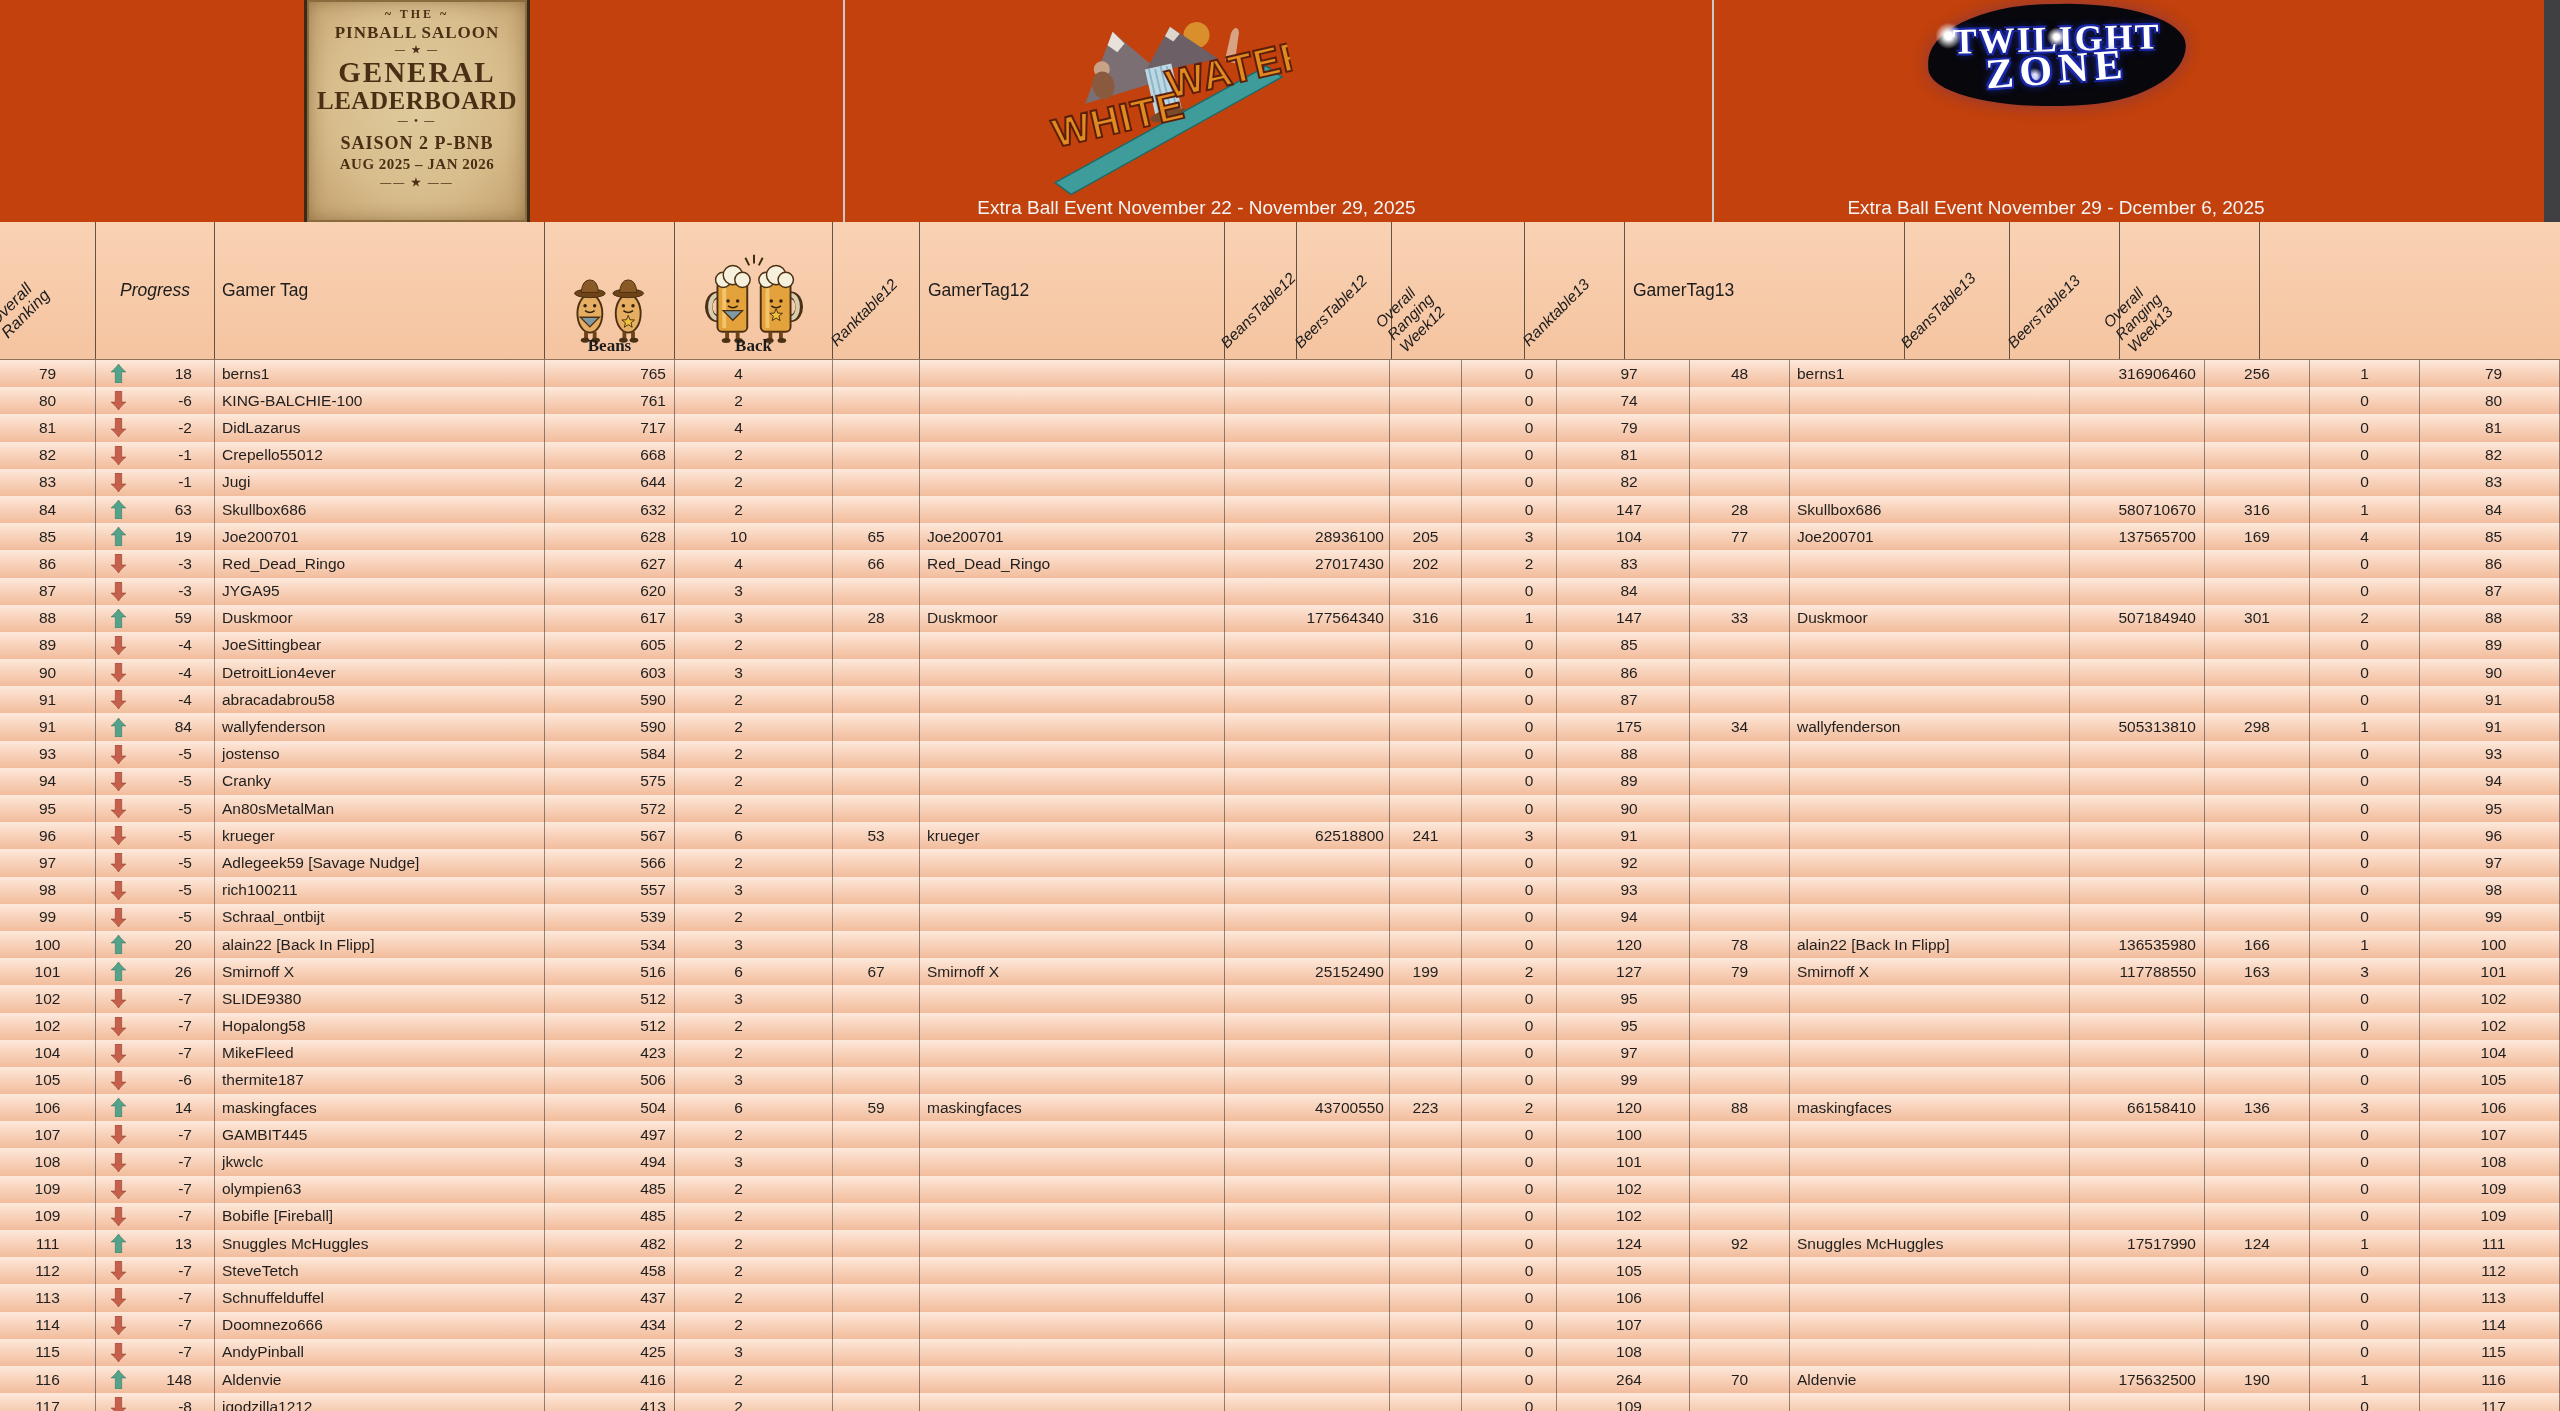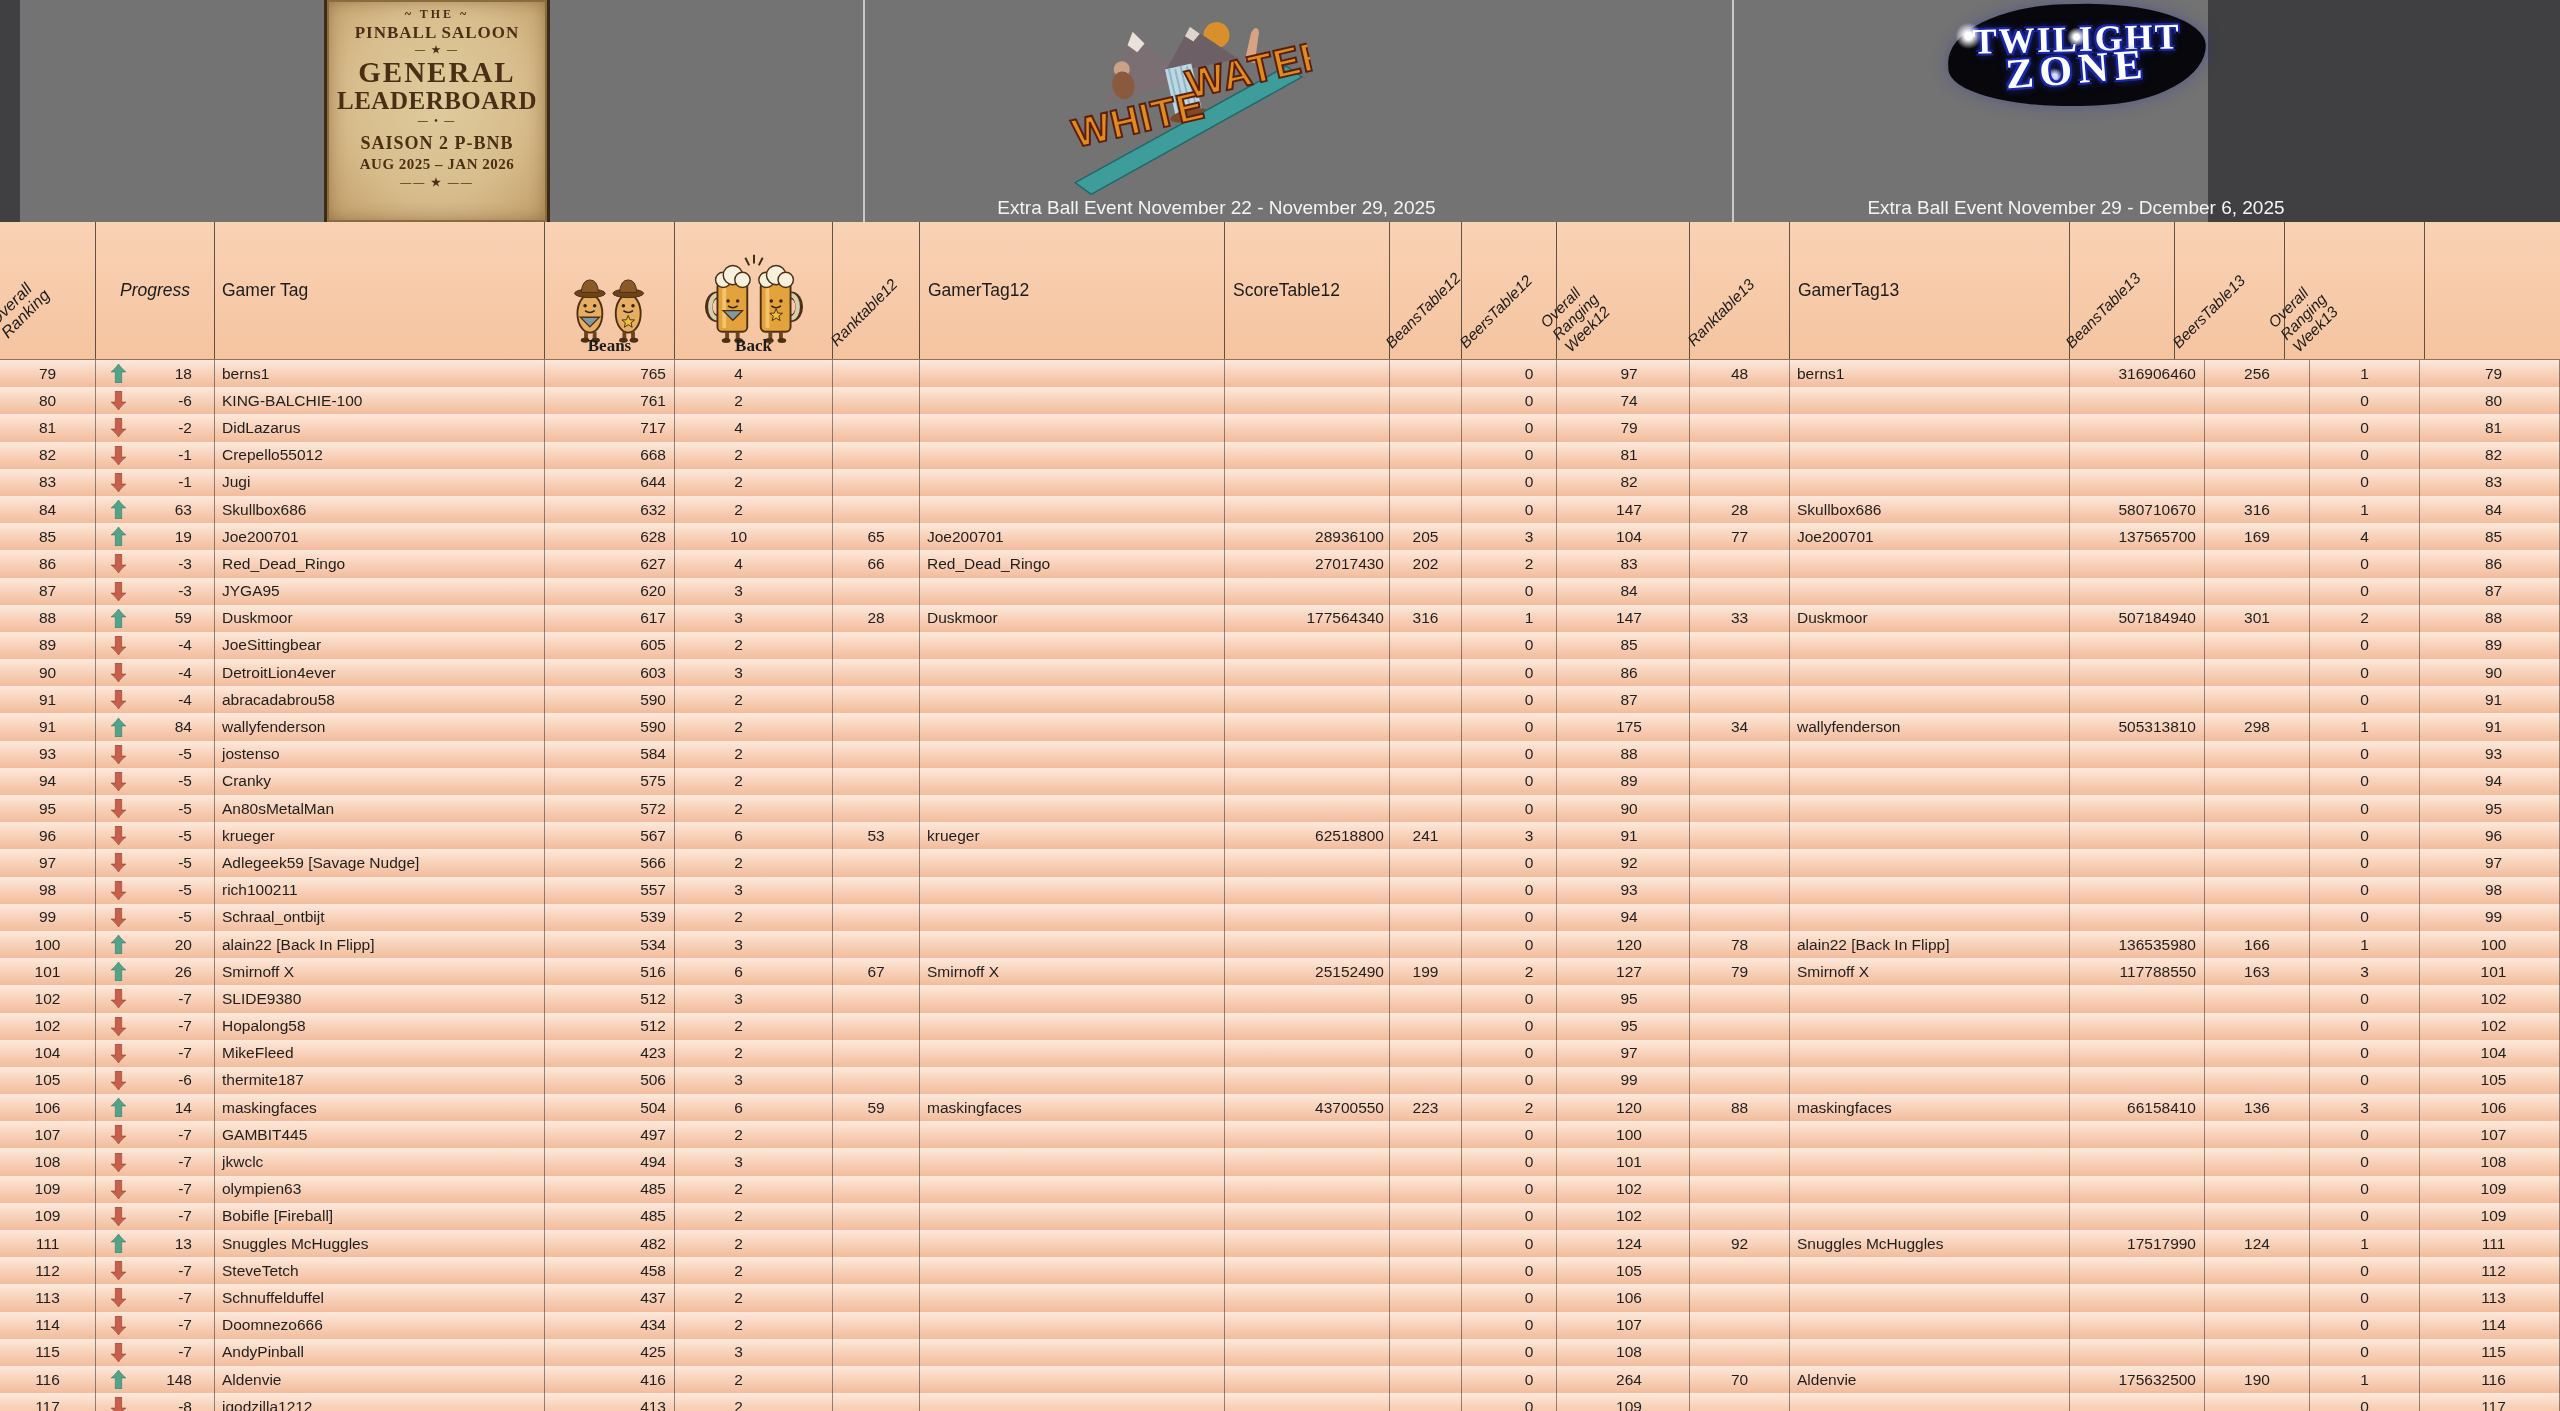--- a/index.html
+++ b/index.html
@@ -1,20 +1,20 @@
 <!DOCTYPE html>
 <html><head>
 <meta charset="utf-8">
 <style>
   html,body{margin:0;padding:0;width:2560px;height:1411px;overflow:hidden;background:#404042;
     font-family:"Liberation Sans",sans-serif;}
   .app{position:relative;width:2560px;height:1411px;}
 
   
-  .topbar{position:absolute;left:0;top:0;width:2188px;height:222px;background:#737373;margin-left:20px;}
+  .topbar{position:absolute;left:0;top:0;width:2544px;height:222px;background:#c2410c;}
   .vline{position:absolute;top:0;width:2px;height:222px;background:#c9c9c9;}
   .vline.v12{left:843px;} .vline.v13{left:1712px;}
 
   
   .poster{position:absolute;left:304px;top:0;width:226px;height:222px;box-sizing:border-box;
     background:radial-gradient(ellipse at 50% 45%, #decb9e 0%, #d8bd8c 55%, #bf9c68 100%);
     border-left:3px solid #3a2a16;border-right:3px solid #3a2a16;
     box-shadow:inset 0 0 0 2px #8a6b3d, inset 0 0 18px rgba(80,50,20,.45);
     color:#4a2f15;text-align:center;font-family:"Liberation Serif",serif;font-weight:bold;
     padding-top:7px;}
@@ -209,23 +209,20 @@
         </svg>
         <div class="iconlabel">Back</div>
       </div>
     </div>
     <div class="th c6">
       <span class="rot" style="bottom:10px;left:6px;">Ranktable12</span>
     </div>
     <div class="th c7">
       <div class="hl" style="padding-left:8px;">GamerTag12</div>
     </div>
-    <div class="th c8">
-      <div class="hl" style="padding-left:8px;">ScoreTable12</div>
-    </div>
     <div class="th c9">
       <span class="rot" style="bottom:8px;left:4px;">BeansTable12</span>
     </div>
     <div class="th c10" style="padding-left:0;">
       <span class="rot" style="bottom:8px;left:6px;">BeersTable12</span>
     </div>
     <div class="th c11" style="padding-left:0;">
       <span class="rot" style="bottom:4px;left:16px;">Overall
 Ranging
 Week12</span>

